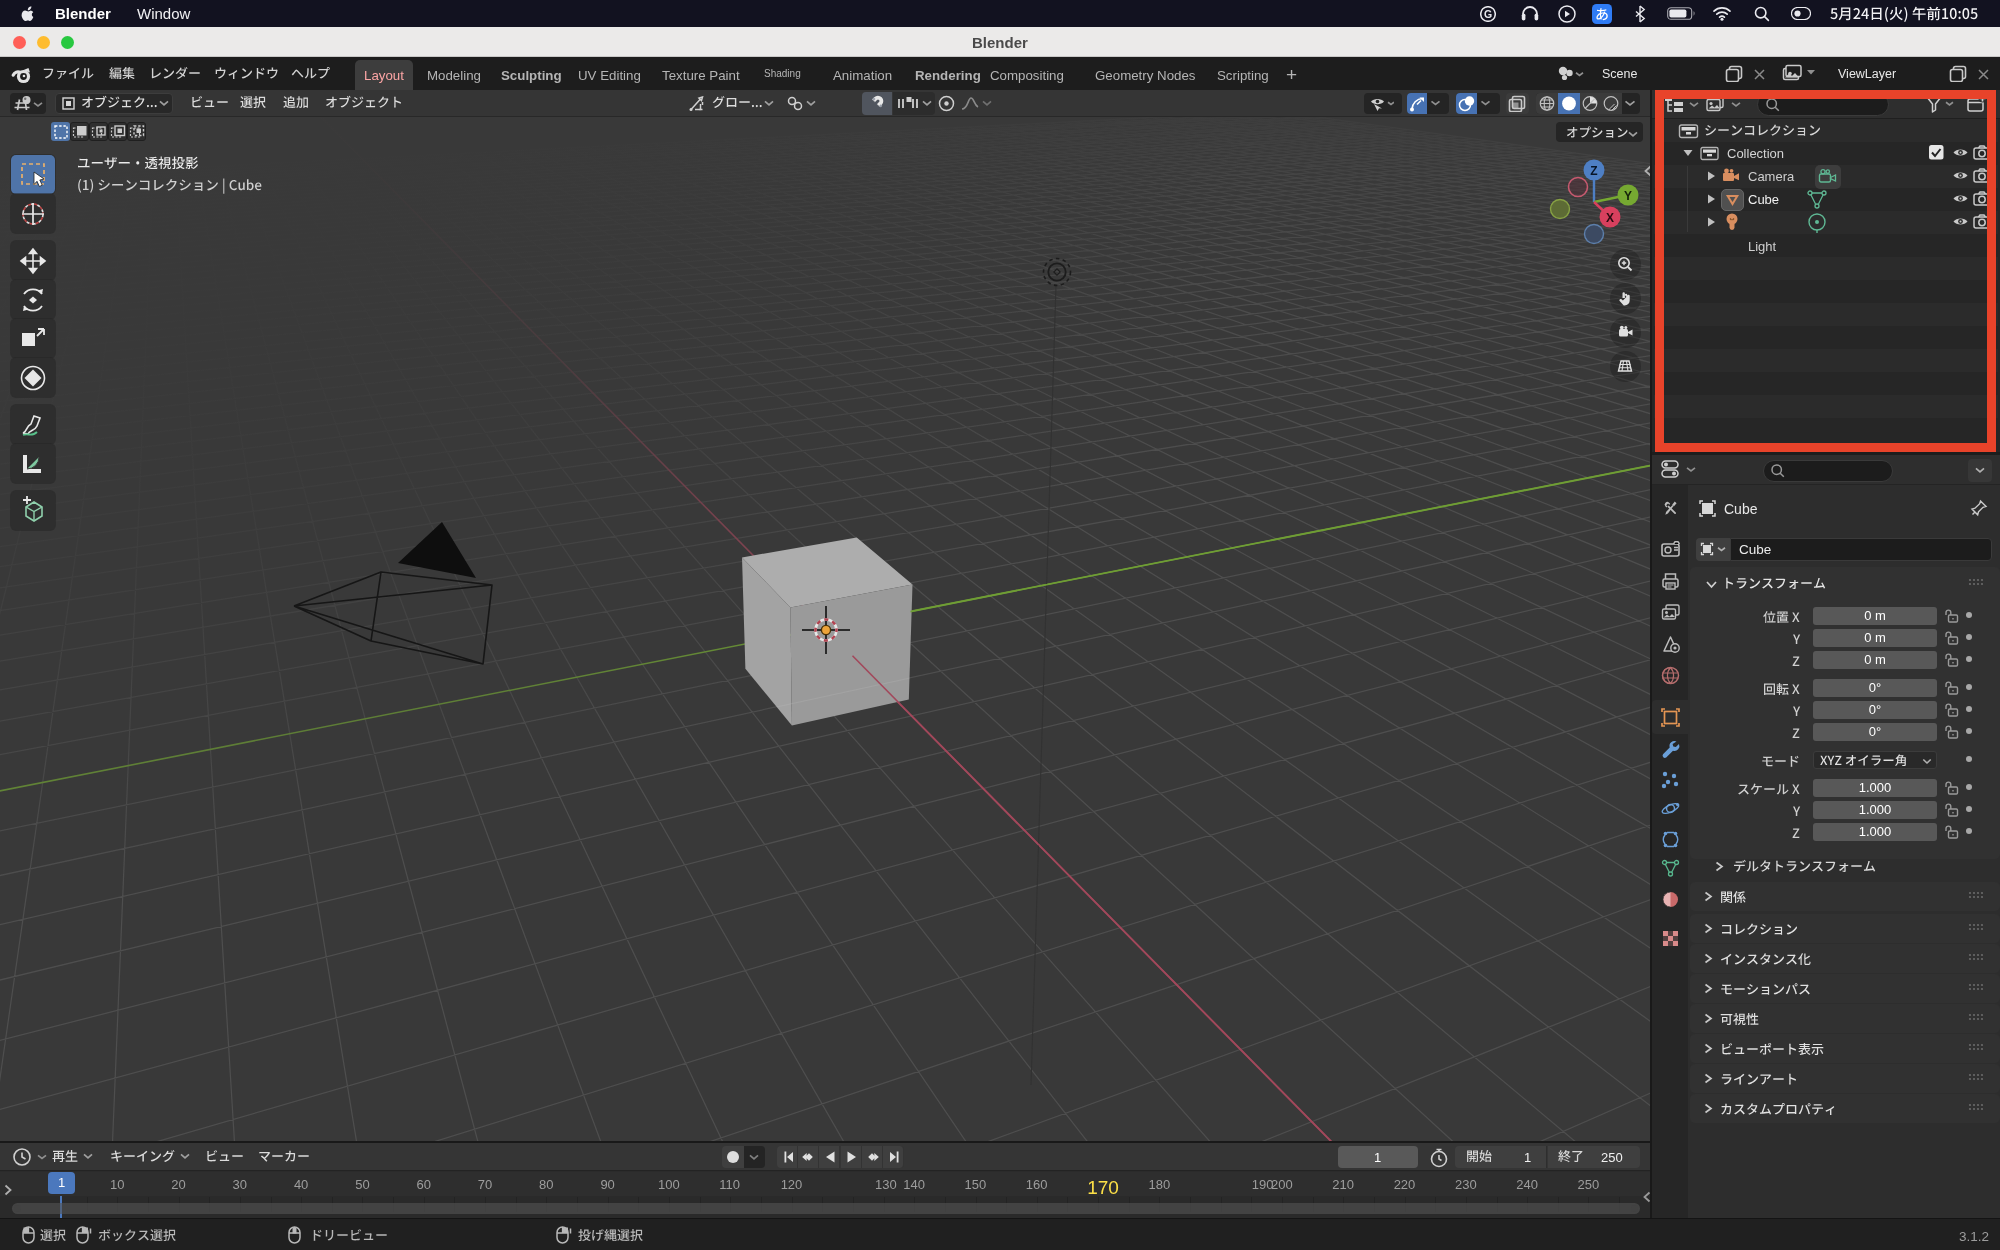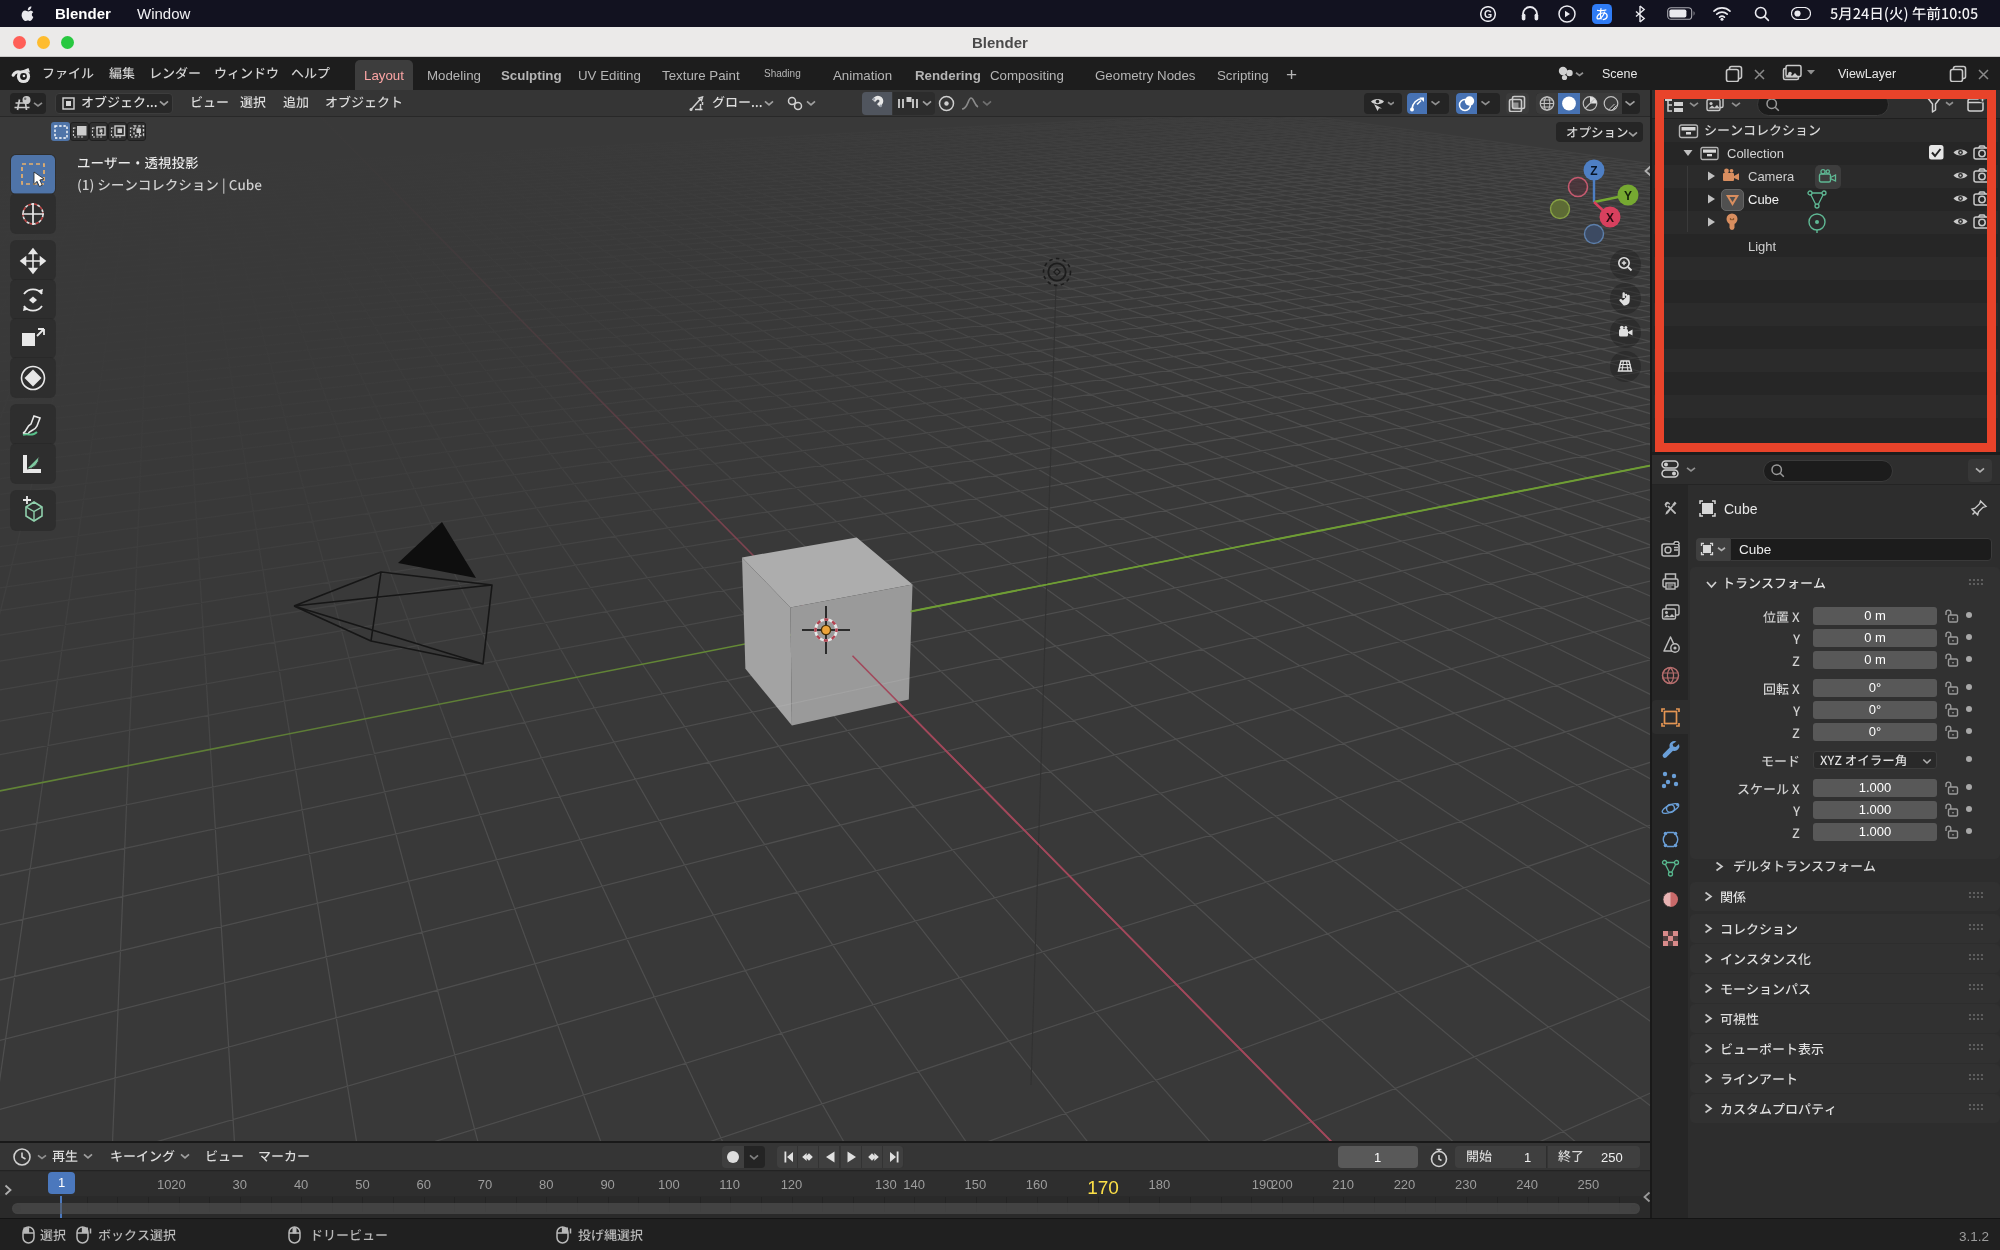--- a/index.html
+++ b/index.html
@@ -488,21 +488,21 @@
       <path d="M7.2 -4.2V-3H5.7V-4.2ZM3.1 -3V-2H4.6C4.5 -1.2 4.1 -0.3 3.1 0.3C3.4 0.5 3.7 0.8 3.9 1.1C5.1 0.2 5.5 -1.1 5.6 -2H7.2V0.9H8.3V-2H9.9V-3H8.3V-4.2H9.7V-5.2H3.3V-4.2H4.6V-3ZM4.8 -7.8V-6.9H2.3V-7.8ZM4.8 -8.7H2.3V-9.5H4.8ZM10.8 -7.8V-6.8H8.2V-7.8ZM10.8 -8.7H8.2V-9.5H10.8ZM11.4 -10.4H7V-5.9H10.8V-0.4C10.8 -0.2 10.7 -0.2 10.5 -0.1C10.3 -0.1 9.6 -0.1 9 -0.2C9.1 0.2 9.3 0.7 9.3 1.1C10.3 1.1 11 1 11.4 0.8C11.8 0.6 12 0.3 12 -0.4V-10.4ZM1.1 -10.4V1.1H2.3V-6H6V-10.4Z M19.4 -4.3V1.1H20.5V0.5H23.8V1.1H25V-4.3ZM20.5 -0.6V-3.1H23.8V-0.6ZM20.9 -11C20.6 -9.7 20.1 -7.9 19.6 -6.6L18.5 -6.6L18.6 -5.4C20.1 -5.5 22.3 -5.6 24.3 -5.8C24.5 -5.4 24.6 -5.1 24.7 -4.9L25.8 -5.4C25.4 -6.4 24.5 -7.9 23.7 -9L22.7 -8.5C23.1 -8 23.4 -7.4 23.8 -6.9L20.8 -6.7C21.3 -7.9 21.8 -9.4 22.3 -10.7ZM15.4 -11C15.3 -10.2 15.1 -9.3 14.9 -8.3H13.5V-7.2H14.6C14.3 -5.6 13.9 -4.1 13.6 -3L14.6 -2.4L14.7 -3C15.1 -2.7 15.5 -2.4 15.9 -2.2C15.3 -1.1 14.5 -0.3 13.6 0.2C13.8 0.4 14.2 0.8 14.4 1.1C15.4 0.5 16.2 -0.3 16.8 -1.4C17.3 -0.9 17.8 -0.5 18.1 -0.1L18.8 -1.1C18.5 -1.5 17.9 -2 17.3 -2.5C18 -4 18.3 -5.8 18.5 -8.2L17.8 -8.4L17.6 -8.3H16C16.2 -9.2 16.4 -10.1 16.6 -10.9ZM15.8 -7.2H17.3C17.1 -5.6 16.8 -4.3 16.4 -3.2C15.9 -3.5 15.5 -3.8 15 -4.1C15.3 -5 15.5 -6.1 15.8 -7.2Z" fill="#d8d8d8"></path>
     </svg>
     <div style="position:absolute;left:1524px;top:1150px;font-size:13px;color:#f0f0f0;font-weight:400;white-space:nowrap;">1</div>
     <div style="position:absolute;left:1548px;top:1146px;width:92px;height:22px;background:#3f3f3f;border-radius:0 4px 4px 0"></div>
     <svg style="position:absolute;left:1558px;top:1147px;overflow:visible" width="28" height="19" viewBox="0 -14 28 19">
       <path d="M7.3 -3.3C8.2 -2.9 9.4 -2.3 10 -1.8L10.7 -2.6C10.1 -3.1 8.9 -3.7 8 -4.1ZM5.9 -0.9C7.6 -0.4 9.7 0.5 10.9 1.2L11.6 0.2C10.4 -0.4 8.3 -1.3 6.6 -1.8ZM3.8 -3.3C4.1 -2.5 4.5 -1.5 4.6 -0.8L5.5 -1.2C5.4 -1.8 5 -2.8 4.7 -3.5ZM1.1 -3.4C0.9 -2.3 0.7 -1.2 0.3 -0.4C0.5 -0.3 1 -0.1 1.2 0.1C1.6 -0.8 1.9 -2 2.1 -3.3ZM7.5 -8.6H10.2C9.8 -8 9.4 -7.3 8.8 -6.8C8.3 -7.4 7.9 -8 7.5 -8.6ZM0.4 -5.2 0.5 -4.1 2.5 -4.2V1.1H3.6V-4.3L4.4 -4.4C4.5 -4.1 4.6 -3.9 4.6 -3.7L5.4 -4C5.6 -3.8 5.7 -3.6 5.8 -3.4C6.9 -3.8 7.9 -4.5 8.9 -5.3C9.8 -4.4 10.8 -3.7 11.9 -3.3C12.1 -3.6 12.5 -4 12.7 -4.3C11.6 -4.7 10.6 -5.3 9.7 -6C10.6 -7 11.3 -8 11.8 -9.3L11 -9.7L10.8 -9.7H8.2C8.4 -10 8.6 -10.4 8.7 -10.8L7.5 -11C7 -9.8 6.1 -8.3 4.7 -7.2C5 -7 5.4 -6.7 5.6 -6.4C6 -6.8 6.4 -7.2 6.8 -7.7C7.2 -7.1 7.6 -6.6 8 -6.1C7.2 -5.4 6.3 -4.9 5.4 -4.5C5.2 -5.2 4.8 -6 4.3 -6.7L3.5 -6.4C3.7 -6.1 3.9 -5.7 4 -5.3L2.4 -5.3C3.3 -6.4 4.2 -7.8 4.9 -9L3.9 -9.5C3.6 -8.8 3.1 -8 2.7 -7.2C2.5 -7.4 2.3 -7.7 2.1 -7.9C2.5 -8.6 3.1 -9.7 3.5 -10.6L2.5 -11C2.2 -10.3 1.8 -9.3 1.4 -8.6L1 -8.9L0.4 -8.1C1 -7.6 1.7 -6.8 2.1 -6.3C1.8 -5.9 1.5 -5.5 1.3 -5.2Z M14.3 -10V-8.8H22.3C21.6 -8 20.6 -7.1 19.7 -6.5H18.9V-0.4C18.9 -0.2 18.8 -0.1 18.5 -0.1C18.2 -0.1 17.2 -0.1 16.2 -0.2C16.4 0.2 16.6 0.7 16.7 1.1C18 1.1 18.9 1.1 19.4 0.9C20 0.7 20.2 0.4 20.2 -0.4V-5.5C21.8 -6.4 23.5 -8 24.7 -9.4L23.7 -10.1L23.4 -10Z" fill="#d8d8d8"></path>
     </svg>
     <div style="position:absolute;left:1601px;top:1150px;font-size:13px;color:#f0f0f0;font-weight:400;white-space:nowrap;">250</div>
     <div style="position:absolute;left:0px;top:1172px;width:1652px;height:30px;background:#2e2e2e"></div>
     <div style="position:absolute;left:0px;top:1196px;width:1652px;height:22px;background:#2a2a2a"></div>
-    <div style="position:absolute;left:110.0px;top:1177px;font-size:13px;color:#9d9d9d;font-weight:400;white-space:nowrap;margin-left:47px;">10</div>
+    <div style="position:absolute;left:110.0px;top:1177px;font-size:13px;color:#9d9d9d;font-weight:400;white-space:nowrap;">10</div>
     <div style="position:absolute;left:171.29999999999998px;top:1177px;font-size:13px;color:#9d9d9d;font-weight:400;white-space:nowrap;">20</div>
     <div style="position:absolute;left:232.59999999999997px;top:1177px;font-size:13px;color:#9d9d9d;font-weight:400;white-space:nowrap;">30</div>
     <div style="position:absolute;left:293.9px;top:1177px;font-size:13px;color:#9d9d9d;font-weight:400;white-space:nowrap;">40</div>
     <div style="position:absolute;left:355.2px;top:1177px;font-size:13px;color:#9d9d9d;font-weight:400;white-space:nowrap;">50</div>
     <div style="position:absolute;left:416.49999999999994px;top:1177px;font-size:13px;color:#9d9d9d;font-weight:400;white-space:nowrap;">60</div>
     <div style="position:absolute;left:477.79999999999995px;top:1177px;font-size:13px;color:#9d9d9d;font-weight:400;white-space:nowrap;">70</div>
     <div style="position:absolute;left:539.1px;top:1177px;font-size:13px;color:#9d9d9d;font-weight:400;white-space:nowrap;">80</div>
     <div style="position:absolute;left:600.4px;top:1177px;font-size:13px;color:#9d9d9d;font-weight:400;white-space:nowrap;">90</div>
     <div style="position:absolute;left:658.05px;top:1177px;font-size:13px;color:#9d9d9d;font-weight:400;white-space:nowrap;">100</div>
     <div style="position:absolute;left:719.3499999999999px;top:1177px;font-size:13px;color:#9d9d9d;font-weight:400;white-space:nowrap;">110</div>

